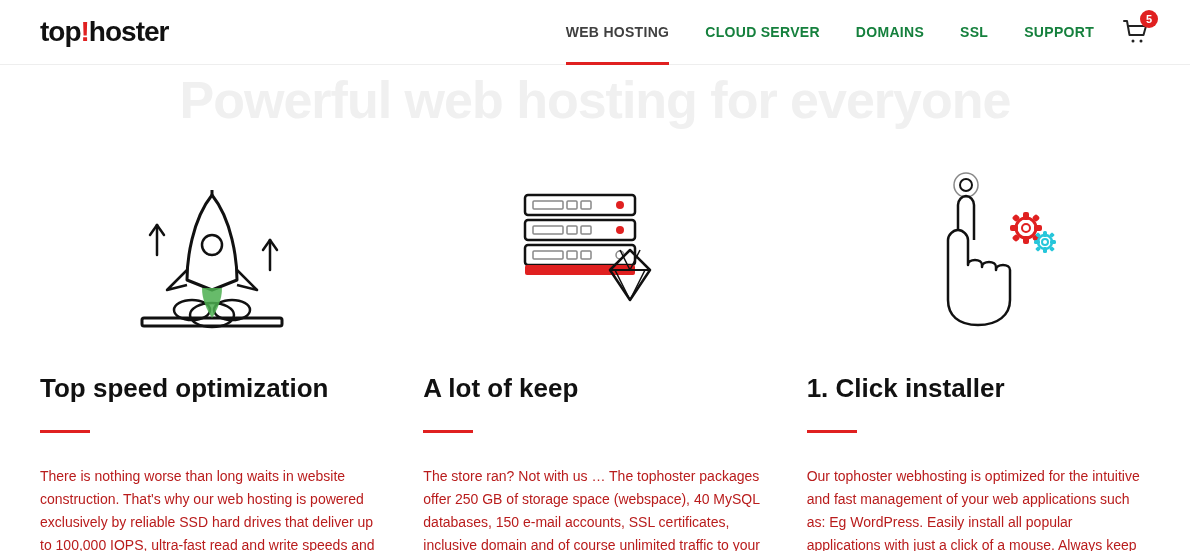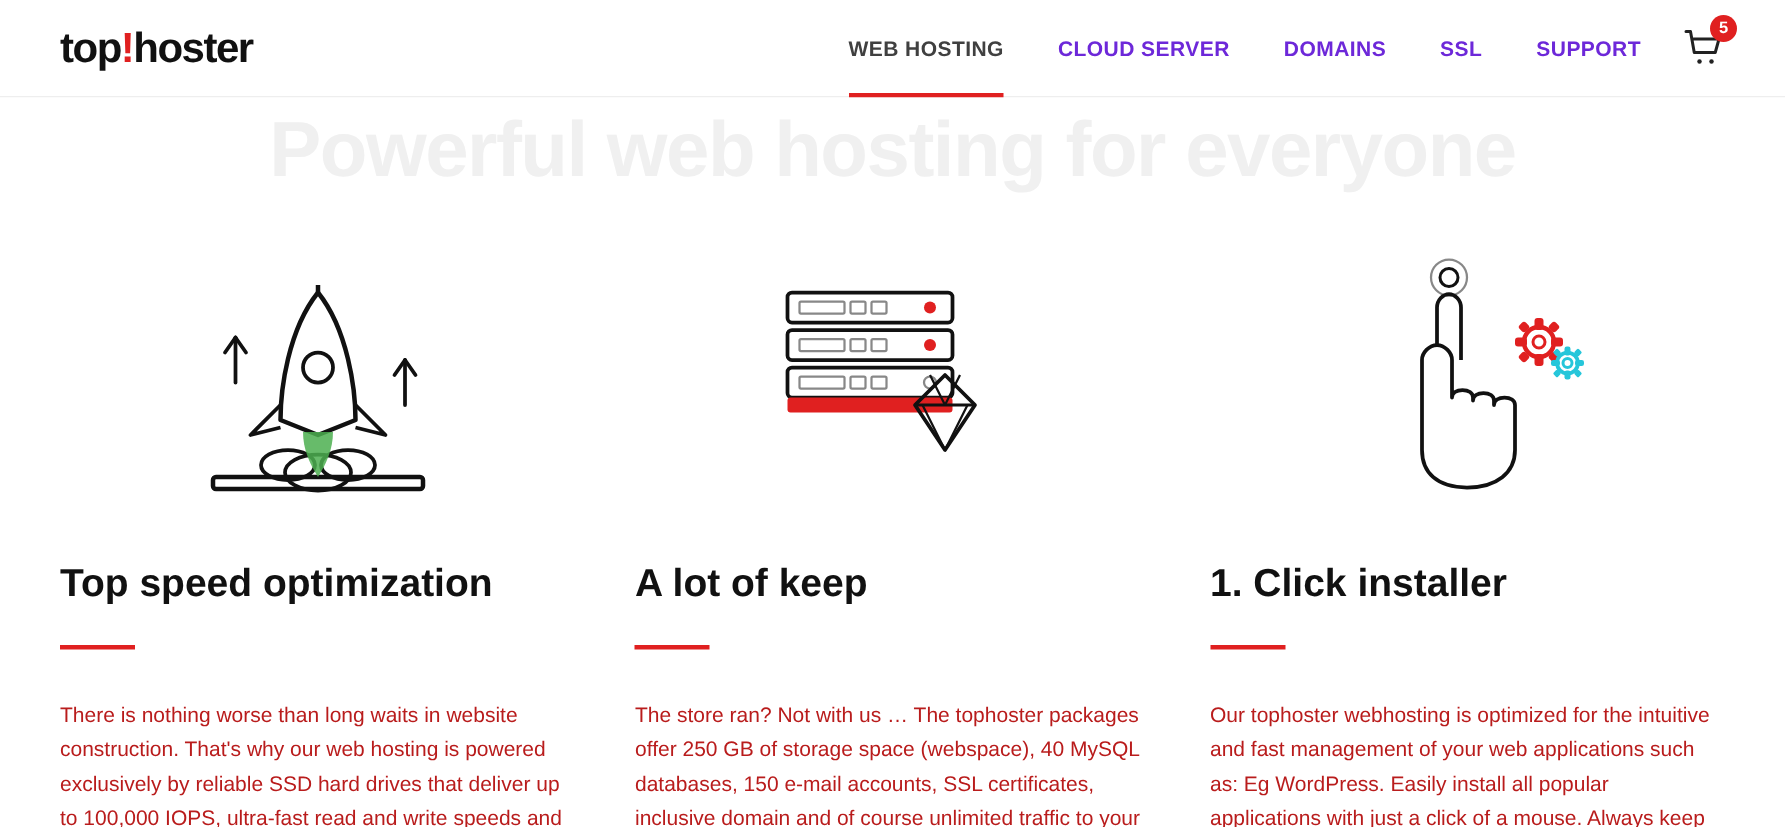--- a/index.html
+++ b/index.html
@@ -30,21 +30,21 @@
     }
     nav {
       display: flex;
       align-items: center;
       gap: 0;
     }
     .nav-item {
       padding: 0 18px;
       font-size: 14px;
       font-weight: 700;
-      color: #6d28d9;
+      color: #15803d;
       cursor: pointer;
       text-transform: uppercase;
       letter-spacing: 0.3px;
       height: 65px;
       display: flex;
       align-items: center;
       position: relative;
       white-space: nowrap;
     }
     .nav-item.active {

